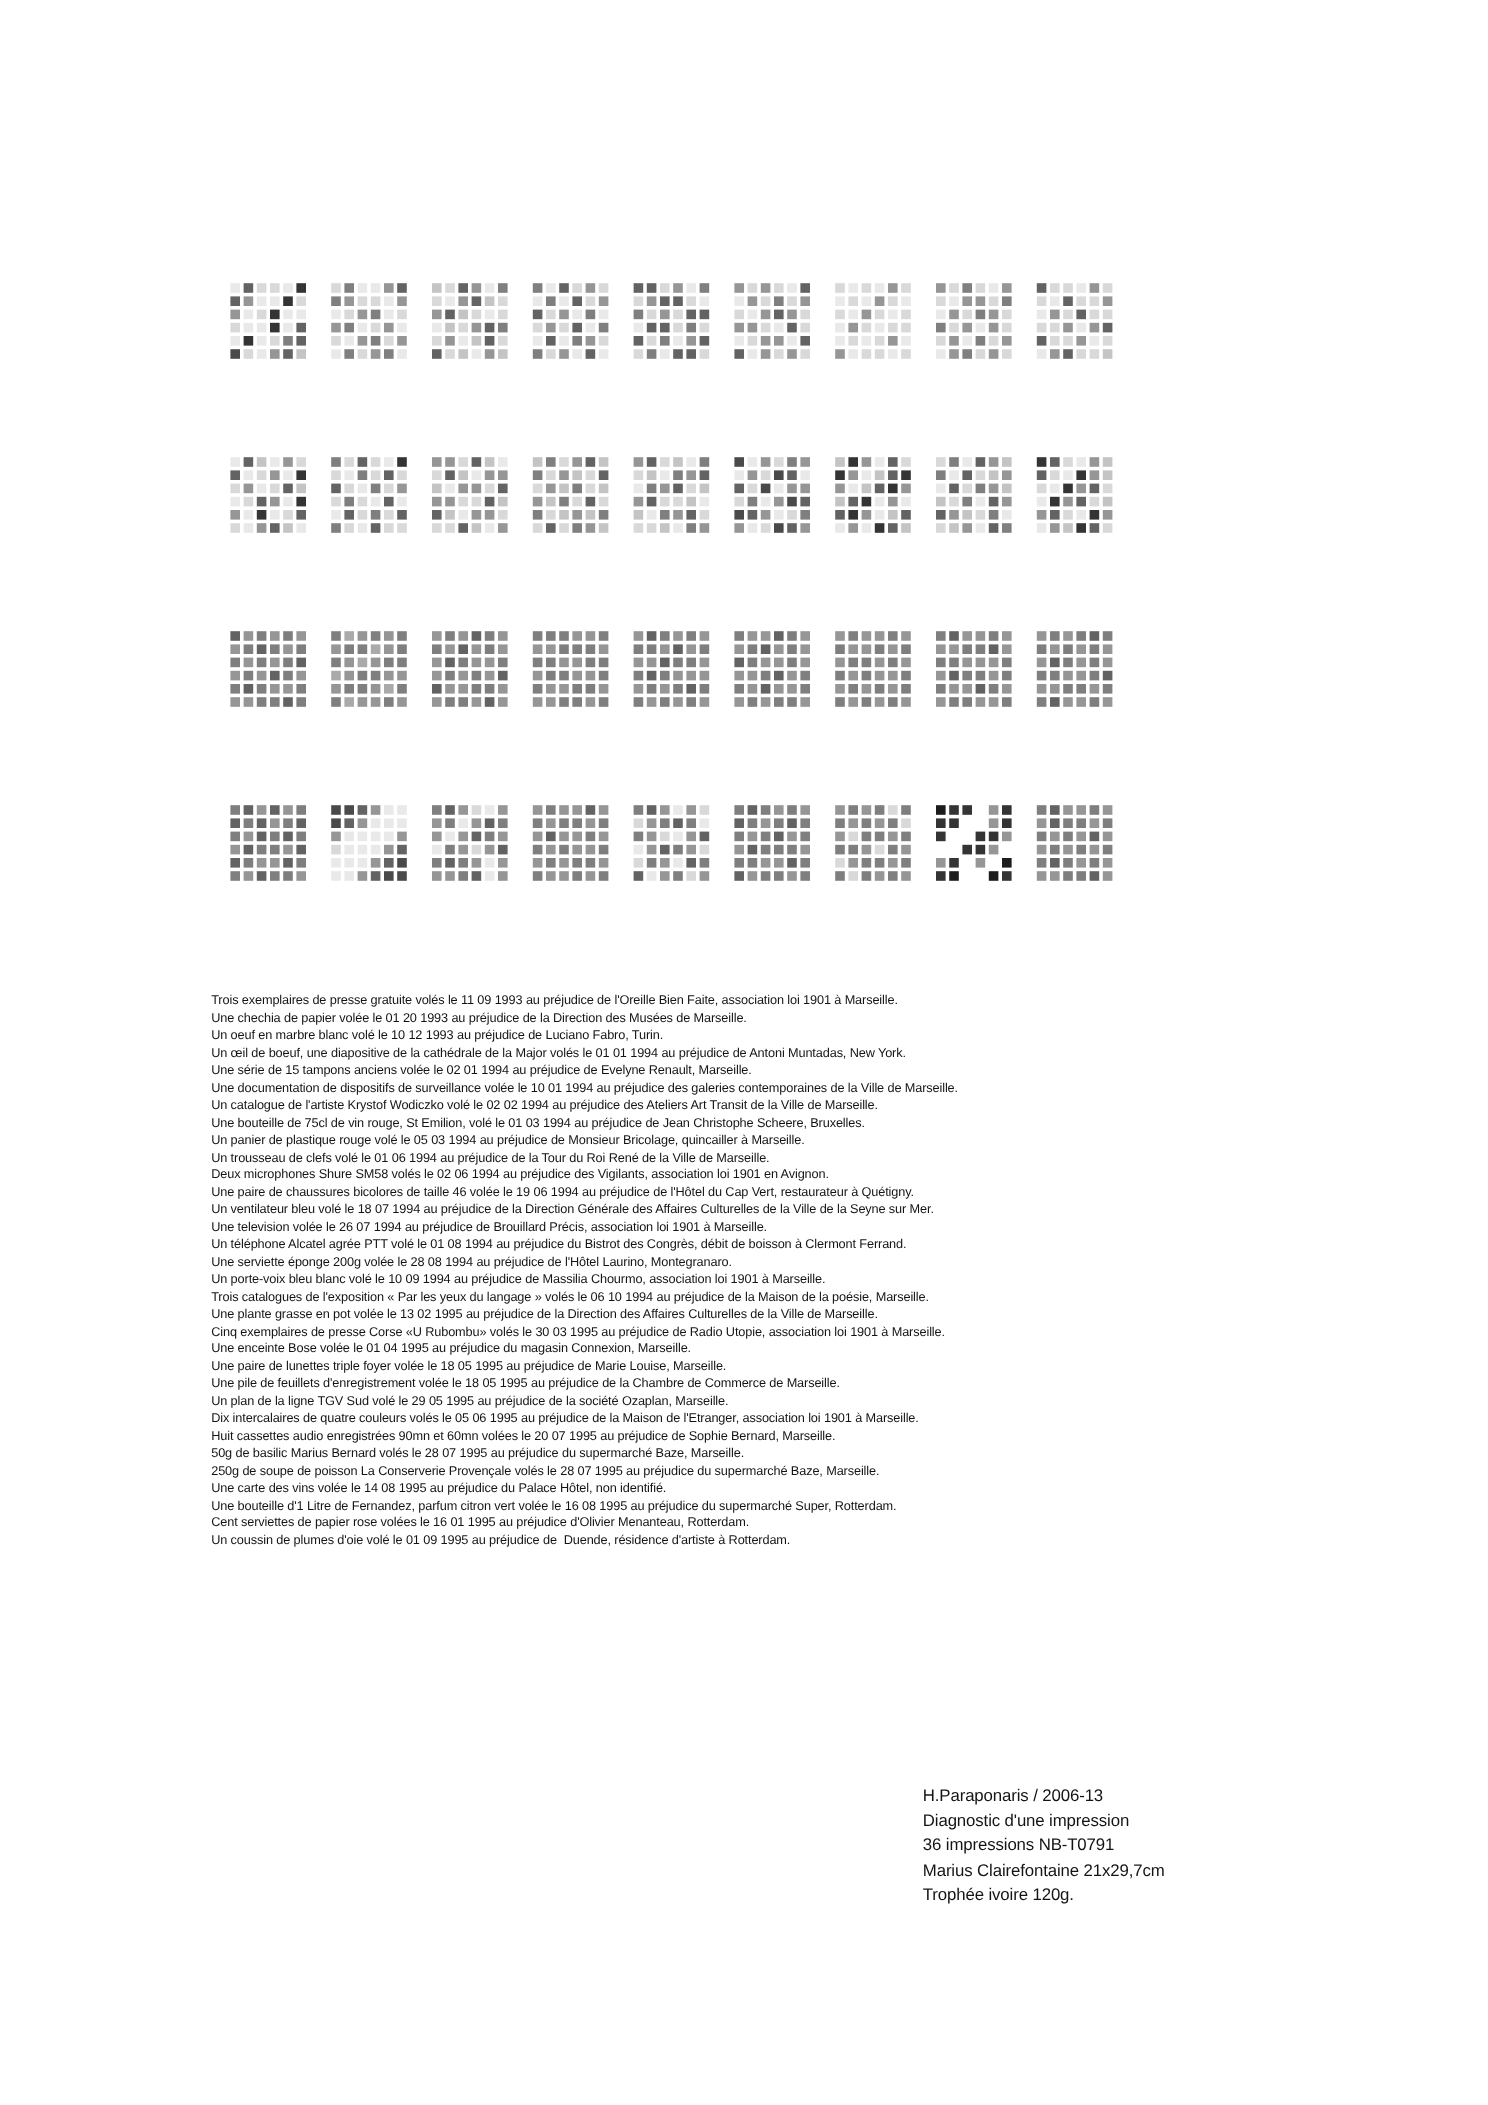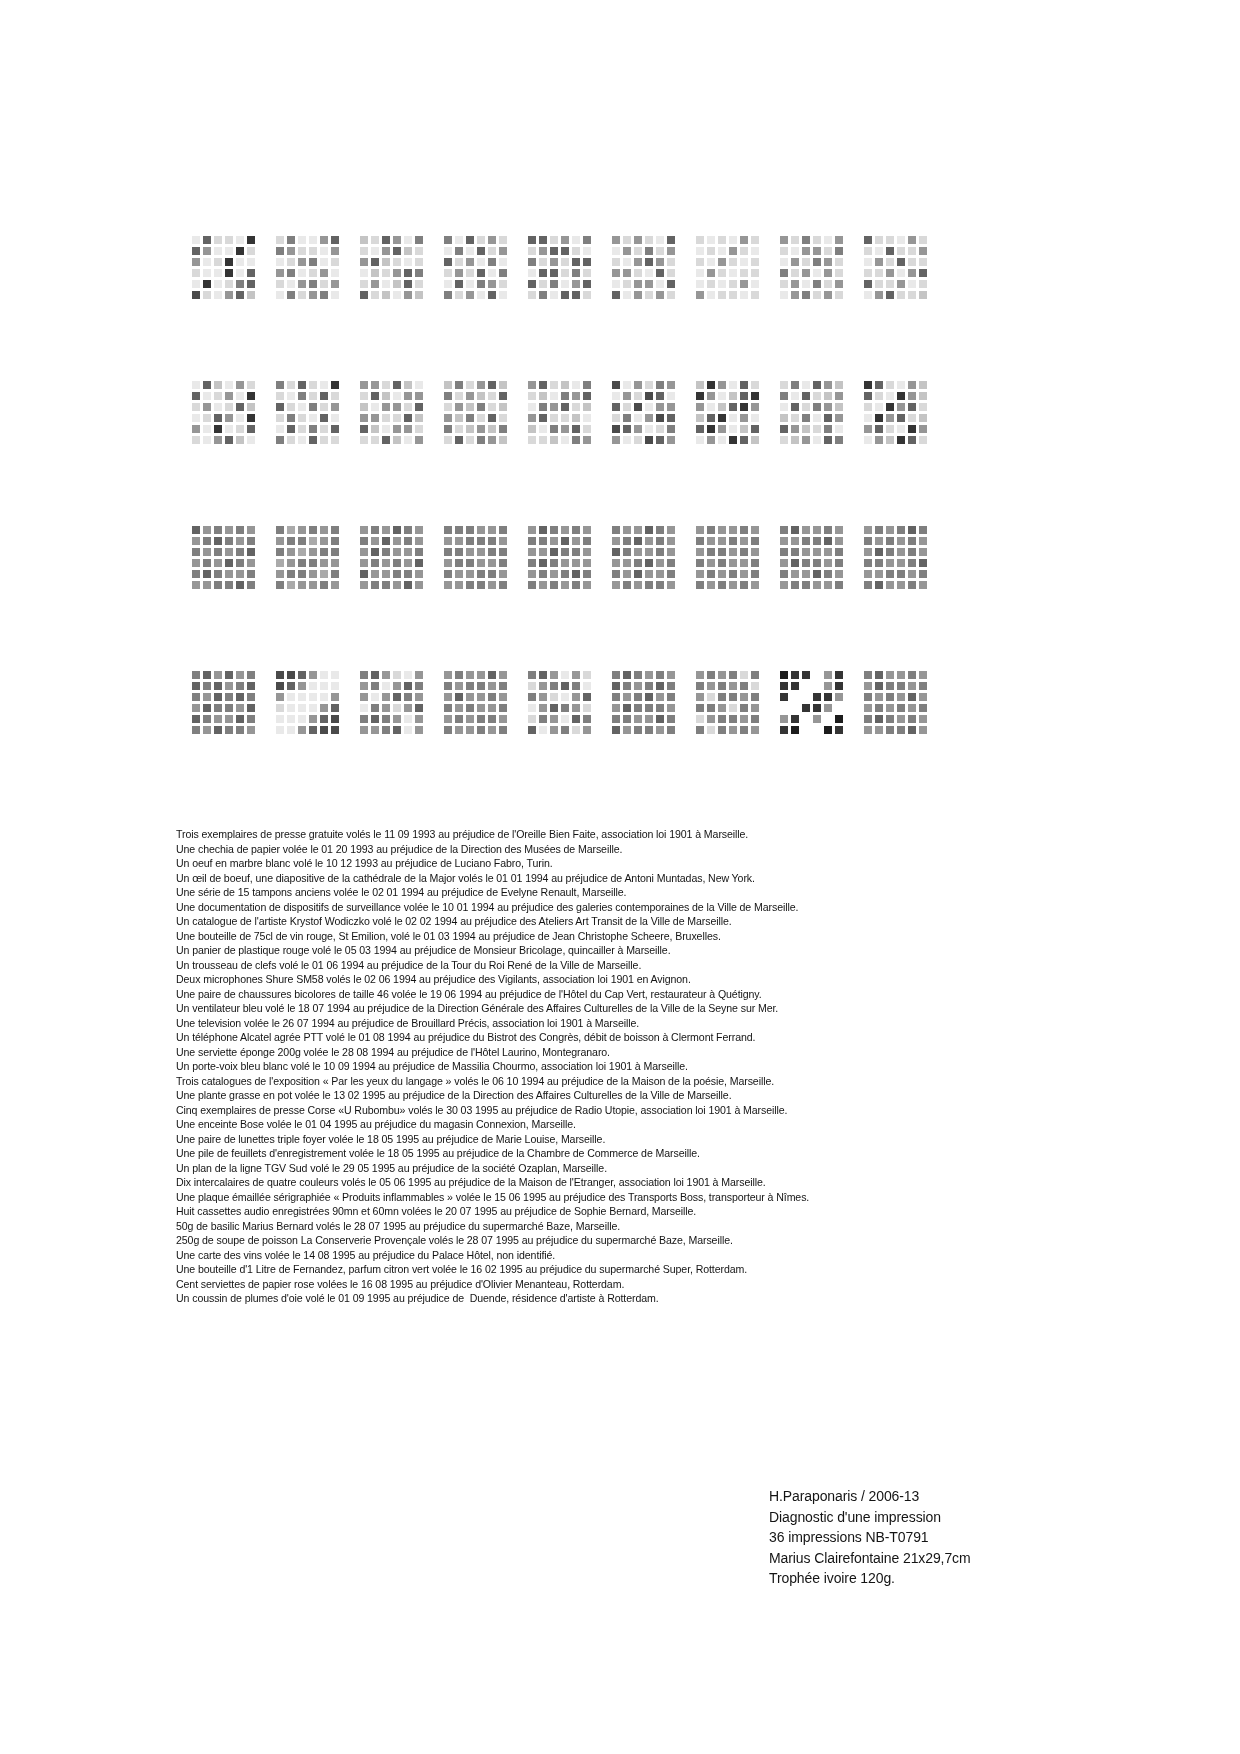--- a/index.html
+++ b/index.html
@@ -1440,27 +1440,26 @@
       <div class="line">Une serviette éponge 200g volée le 28 08 1994 au préjudice de l'Hôtel Laurino, Montegranaro.</div>
       <div class="line">Un porte-voix bleu blanc volé le 10 09 1994 au préjudice de Massilia Chourmo, association loi 1901 à Marseille.</div>
       <div class="line">Trois catalogues de l'exposition « Par les yeux du langage » volés le 06 10 1994 au préjudice de la Maison de la poésie, Marseille.</div>
       <div class="line">Une plante grasse en pot volée le 13 02 1995 au préjudice de la Direction des Affaires Culturelles de la Ville de Marseille.</div>
       <div class="line">Cinq exemplaires de presse Corse «U Rubombu» volés le 30 03 1995 au préjudice de Radio Utopie, association loi 1901 à Marseille.</div>
       <div class="line">Une enceinte Bose volée le 01 04 1995 au préjudice du magasin Connexion, Marseille.</div>
       <div class="line">Une paire de lunettes triple foyer volée le 18 05 1995 au préjudice de Marie Louise, Marseille.</div>
       <div class="line">Une pile de feuillets d'enregistrement volée le 18 05 1995 au préjudice de la Chambre de Commerce de Marseille.</div>
       <div class="line">Un plan de la ligne TGV Sud volé le 29 05 1995 au préjudice de la société Ozaplan, Marseille.</div>
       <div class="line">Dix intercalaires de quatre couleurs volés le 05 06 1995 au préjudice de la Maison de l'Etranger, association loi 1901 à Marseille.</div>
-      <div class="line">Une plaque émaillée sérigraphiée « Produits inflammables » volée le 15 06 1995 au préjudice des Transports Boss, transporteur à Nîmes.</div>
       <div class="line">Huit cassettes audio enregistrées 90mn et 60mn volées le 20 07 1995 au préjudice de Sophie Bernard, Marseille.</div>
       <div class="line">50g de basilic Marius Bernard volés le 28 07 1995 au préjudice du supermarché Baze, Marseille.</div>
       <div class="line">250g de soupe de poisson La Conserverie Provençale volés le 28 07 1995 au préjudice du supermarché Baze, Marseille.</div>
       <div class="line">Une carte des vins volée le 14 08 1995 au préjudice du Palace Hôtel, non identifié.</div>
-      <div class="line">Une bouteille d'1 Litre de Fernandez, parfum citron vert volée le 16 02 1995 au préjudice du supermarché Super, Rotterdam.</div>
-      <div class="line">Cent serviettes de papier rose volées le 16 08 1995 au préjudice d'Olivier Menanteau, Rotterdam.</div>
+      <div class="line">Une bouteille d'1 Litre de Fernandez, parfum citron vert volée le 16 08 1995 au préjudice du supermarché Super, Rotterdam.</div>
+      <div class="line">Cent serviettes de papier rose volées le 16 01 1995 au préjudice d'Olivier Menanteau, Rotterdam.</div>
       <div class="line">Un coussin de plumes d'oie volé le 01 09 1995 au préjudice de  Duende, résidence d'artiste à Rotterdam.</div>
     </div>
   <div class="colophon-block">
       <div class="line">H.Paraponaris / 2006-13</div>
       <div class="line">Diagnostic d'une impression</div>
       <div class="line">36 impressions NB-T0791</div>
       <div class="line">Marius Clairefontaine 21x29,7cm</div>
       <div class="line">Trophée ivoire 120g.</div>
     </div>
 </div>

